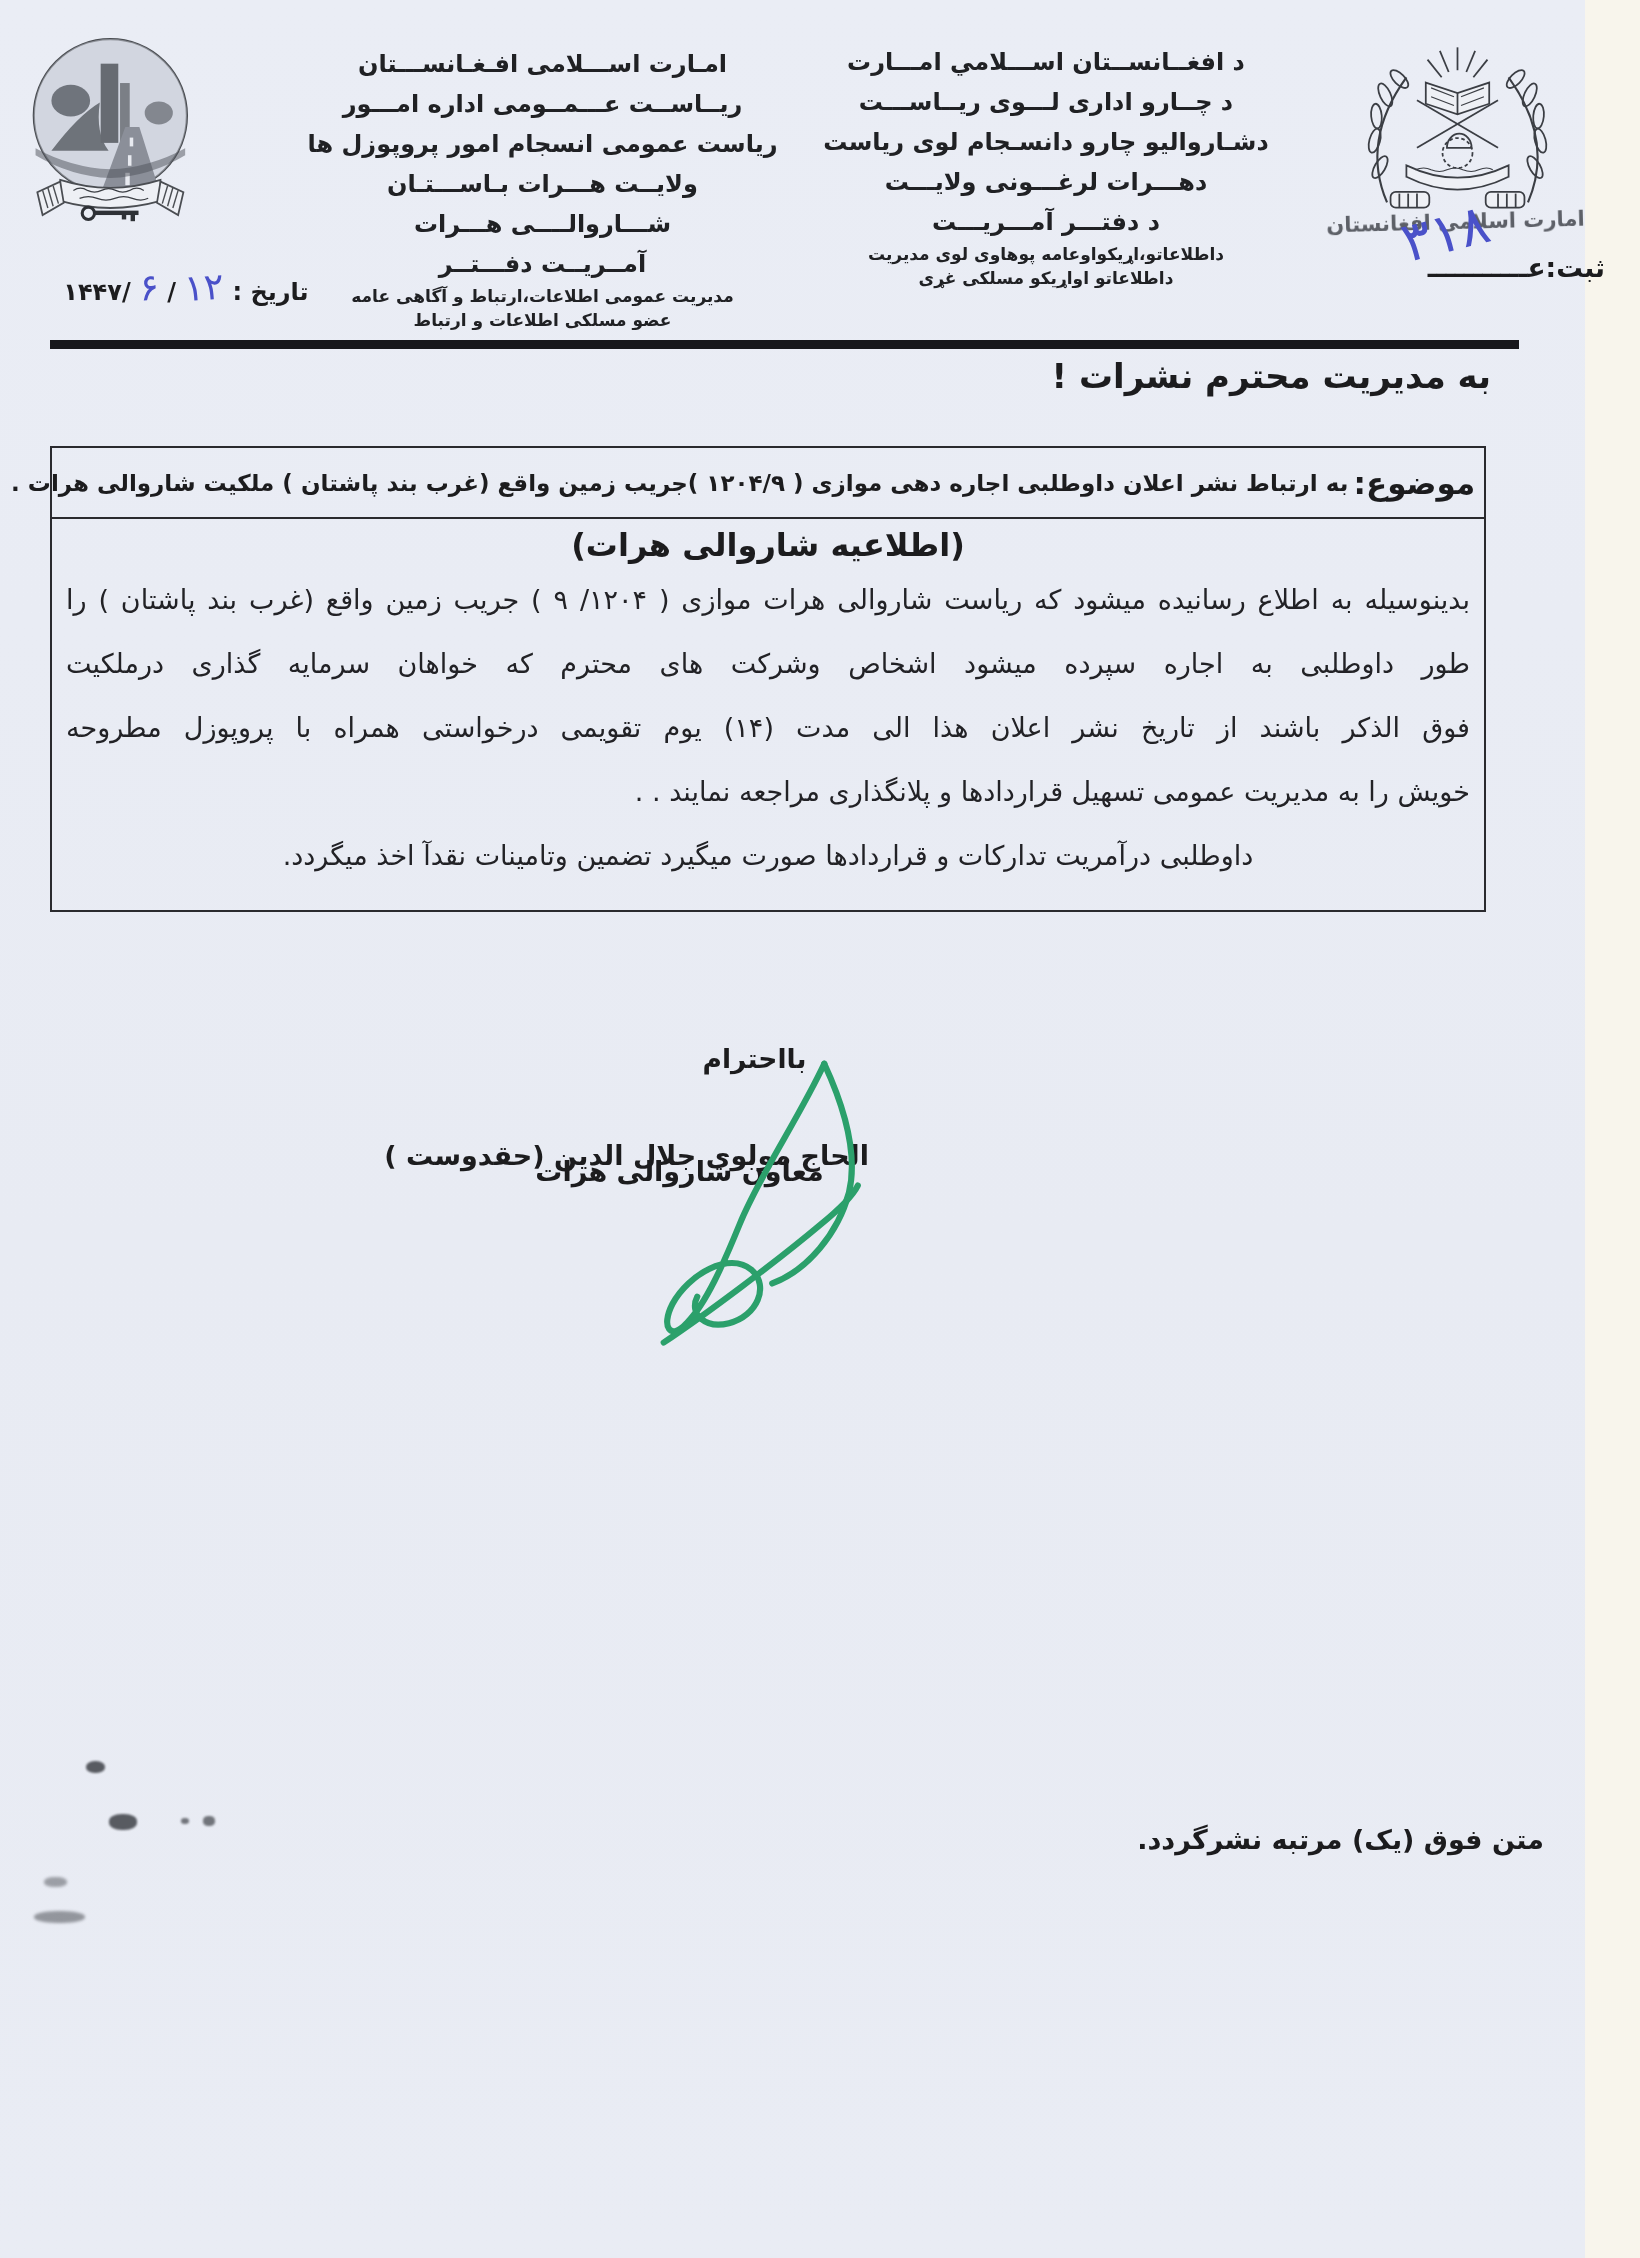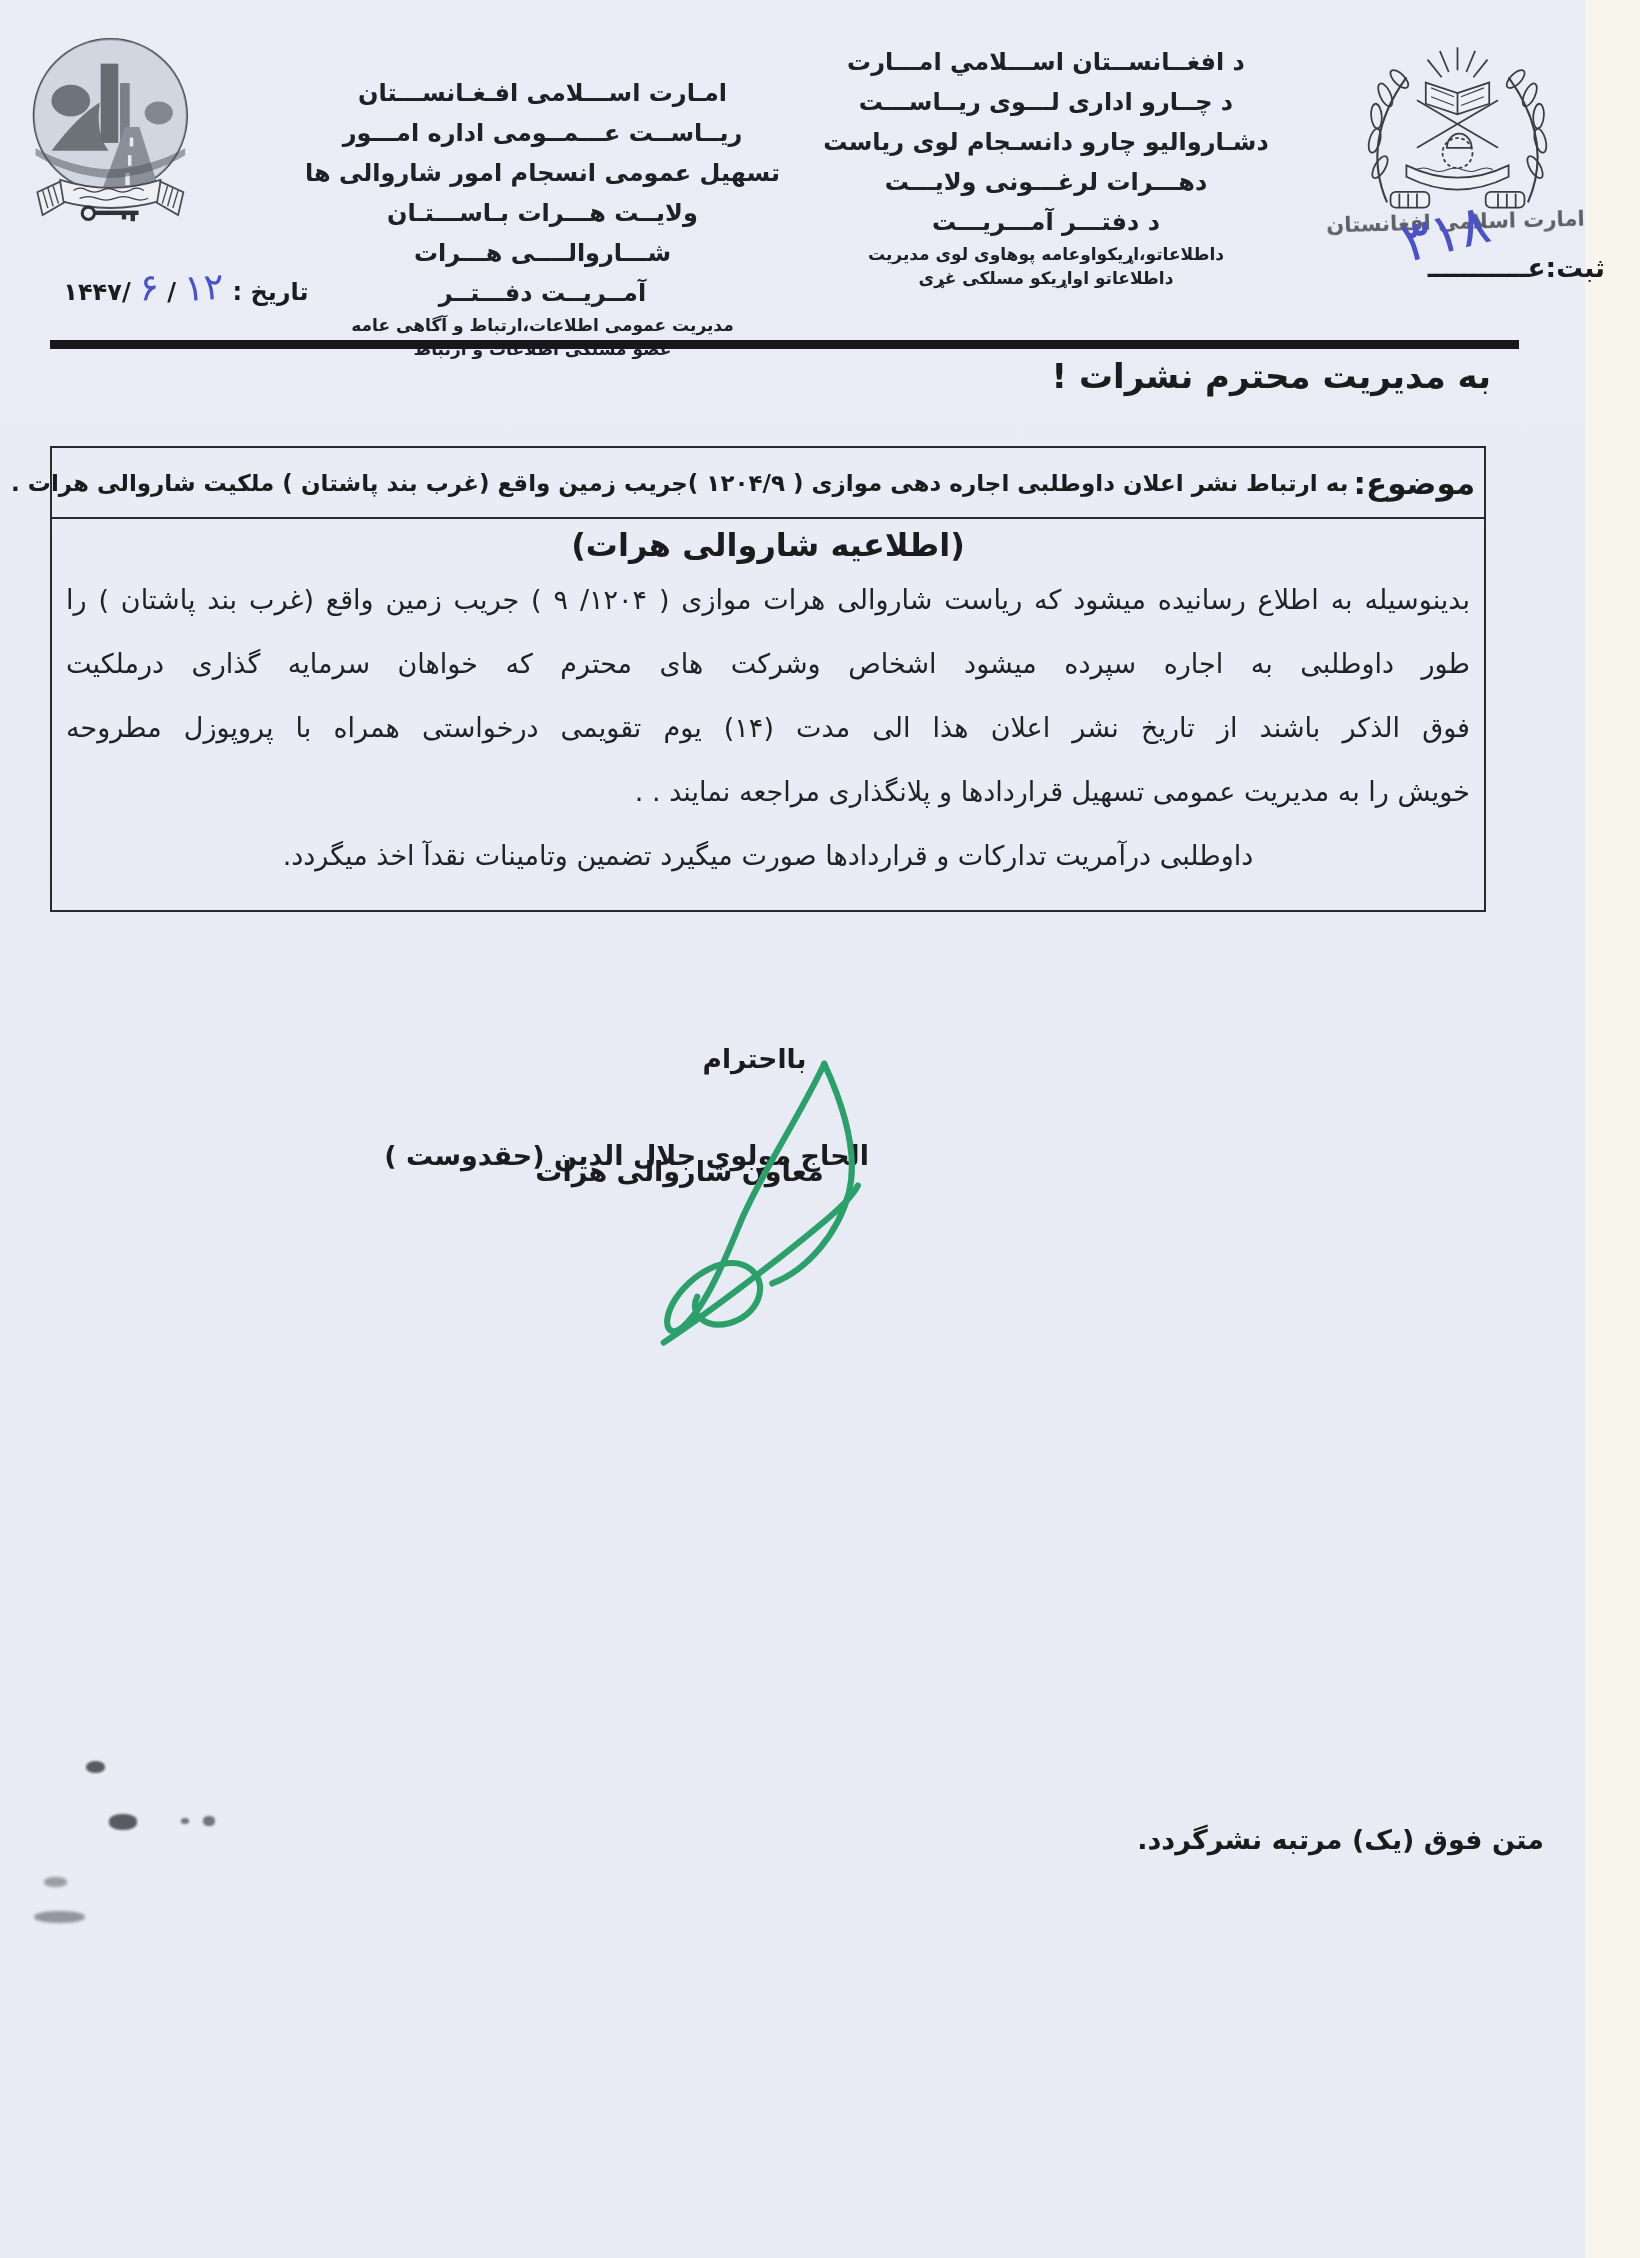--- a/index.html
+++ b/index.html
@@ -150,24 +150,24 @@
   <div class="hdr-block" style="left:812px;top:42px;width:468px;">
     <div class="hdr-line">د افغــانســتان اســـلامي امـــارت</div>
     <div class="hdr-line">د چــارو اداری لـــوی ریــاســـت</div>
     <div class="hdr-line">دشـاروالیو چارو دانسـجام لوی ریاست</div>
     <div class="hdr-line">دهـــرات لرغـــونی ولایـــت</div>
     <div class="hdr-line">د دفتـــر آمـــریـــت</div>
     <div class="hdr-line small">داطلاعاتو،اړیکواوعامه پوهاوی لوی مدیریت</div>
     <div class="hdr-line small">داطلاعاتو اواړیکو مسلکی غړی</div>
   </div>
 
-  <div class="hdr-block" style="left:282px;top:44px;width:521px;margin-top:29px;">
+  <div class="hdr-block" style="left:282px;top:44px;width:521px;">
     <div class="hdr-line">امـارت اســـلامی افـغـانســـتان</div>
     <div class="hdr-line">ریــاســت عـــمــومی اداره امـــور</div>
-    <div class="hdr-line">تسهیل عمومی انسجام امور شاروالی ها</div>
+    <div class="hdr-line">ریاست عمومی انسجام امور پروپوزل ها</div>
     <div class="hdr-line">ولایــت هـــرات بـاســـتـان</div>
     <div class="hdr-line">شـــاروالــــی هـــرات</div>
     <div class="hdr-line">آمــریــت دفـــتــر</div>
     <div class="hdr-line small">مدیریت عمومی اطلاعات،ارتباط و آگاهی عامه</div>
     <div class="hdr-line small">عضو مسلکی اطلاعات و ارتباط</div>
   </div>
 
   <div class="date-line">
     <span>تاریخ :</span>
     <span class="ink-blue date-hand">۱۲</span>

